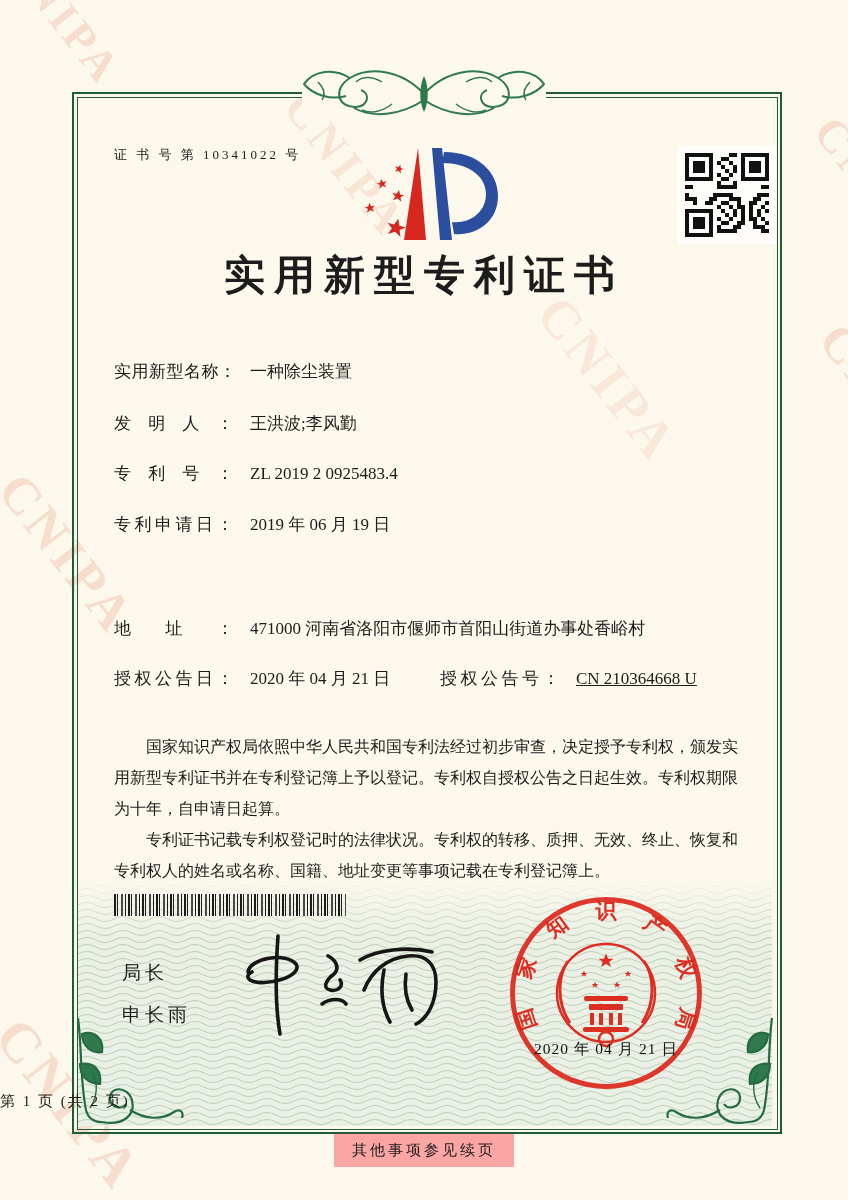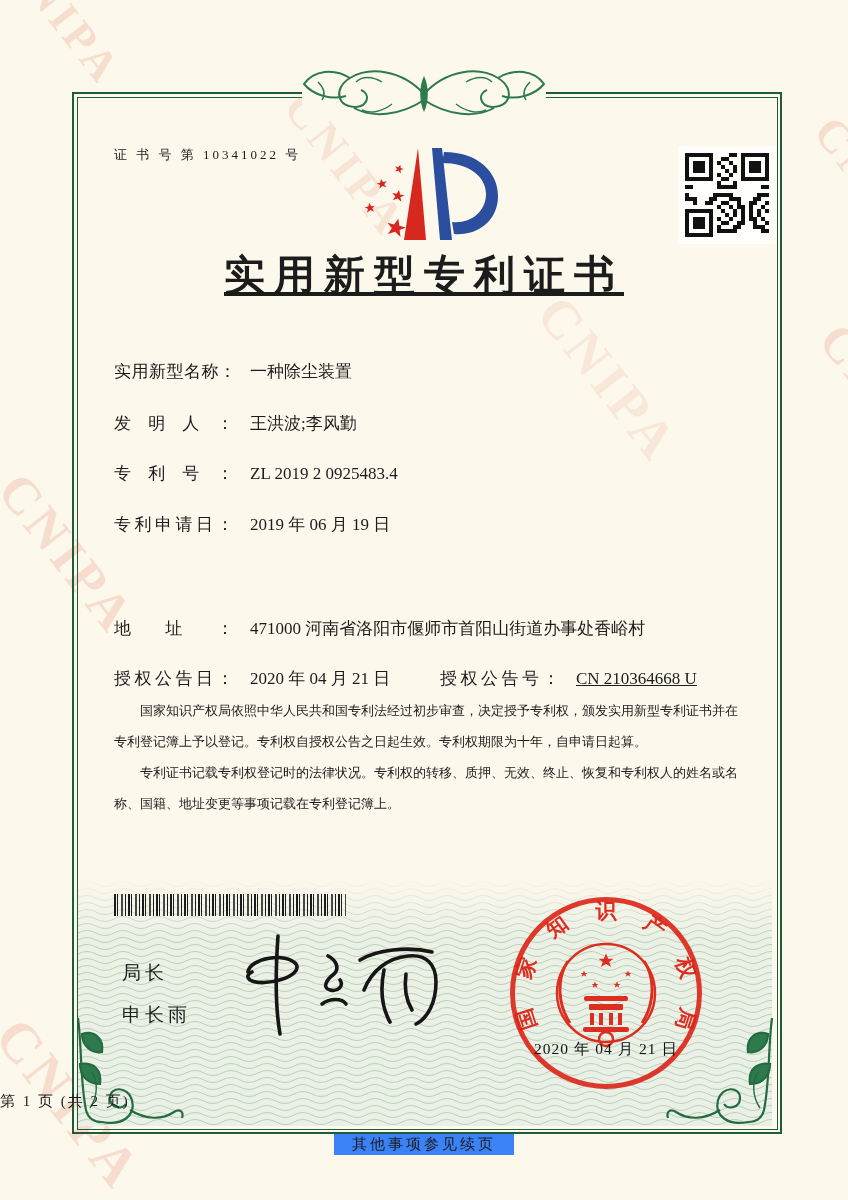--- a/index.html
+++ b/index.html
@@ -17,47 +17,47 @@
          mask-image:linear-gradient(180deg,transparent 0,black 60px);}
   .ornament-top{position:absolute;left:274px;top:52px;z-index:2;}
   .corner{position:absolute;z-index:2;}
   .corner-bl{left:70px;top:1014px;}
   .corner-br{left:664px;top:1014px;transform:scaleX(-1);}
   .cert-no{position:absolute;left:114px;top:146px;font-size:13px;letter-spacing:3px;z-index:2;}
   .logo{position:absolute;left:352px;top:136px;z-index:2;}
   .qr{position:absolute;left:678px;top:146px;width:98px;height:98px;background:#fffefb;
       display:flex;align-items:center;justify-content:center;z-index:2;}
   .title{position:absolute;left:0;width:100%;top:248px;text-align:center;font-size:41px;
-         font-weight:bold;letter-spacing:9px;z-index:2;text-decoration:underline;}
+         font-weight:bold;letter-spacing:9px;z-index:2;}
   .fields{position:absolute;left:114px;top:352px;width:650px;height:350px;font-size:17px;z-index:2;}
   .frow{position:absolute;left:0;white-space:nowrap;}
   .fpair2{position:absolute;left:326px;top:0;white-space:nowrap;text-decoration:underline;}
   .flabel{display:inline-block;width:120px;text-align:justify;text-align-last:justify;letter-spacing:0.5px;}
   .fvalue{margin-left:16px;text-align:right;}
-  .paras{position:absolute;left:114px;top:695px;width:624px;font-size:13px;line-height:31px;
+  .paras{position:absolute;left:114px;top:731px;width:624px;font-size:16px;line-height:31px;
          text-align:justify;z-index:2;}
   .paras p{margin:0;text-indent:2em;}
   .barcode{position:absolute;left:114px;top:894px;width:232px;height:22px;z-index:2;
       background:repeating-linear-gradient(90deg,#1b1b1b 0 2px,rgba(0,0,0,0) 2px 3px,
       #1b1b1b 3px 4px,rgba(0,0,0,0) 4px 7px,#474747 7px 9px,rgba(0,0,0,0) 9px 11px,
       #1b1b1b 11px 12px,rgba(0,0,0,0) 12px 14px);}
   .director{position:absolute;left:114px;top:960px;font-size:19px;letter-spacing:4px;z-index:2;
       font-family:"Liberation Sans",sans-serif;}
   .director div{margin:0 0 16px 8px;}
   .sign{position:absolute;left:226px;top:930px;z-index:2;}
   .seal{position:absolute;left:506px;top:893px;width:200px;height:200px;z-index:3;}
   .seal-ring{position:absolute;inset:4px;border:5px solid rgba(221,36,24,0.9);border-radius:50%;}
   .seal-svg{position:absolute;left:0;top:0;}
   .seal-arc{fill:#dd2418;font-size:21px;font-weight:bold;font-family:"Liberation Serif",serif;}
   .seal-date{position:absolute;left:-6px;width:212px;top:146px;text-align:center;
       font-size:15.5px;letter-spacing:1px;color:#141414;z-index:4;}
   .page-info{position:absolute;left:0;width:100%;top:1092px;text-align:left;
       font-size:15px;letter-spacing:2px;z-index:2;}
-  .note{position:absolute;left:50%;transform:translateX(-50%);top:1134px;background:#3b82f6;
-      padding:1px 18px;font-size:15px;letter-spacing:3px;z-index:2;}
+  .note{position:absolute;left:50%;transform:translateX(-50%);top:1134px;background:#fca5a5;
+      padding:7px 18px;font-size:15px;letter-spacing:3px;z-index:2;}
 </style>
 </head>
 <body>
 
 <div class="page">
 
   <span class="wm" style="left:-18px;top:-10px;font-size:44px;">CNIPA</span>
   <span class="wm" style="left:262px;top:138px;font-size:46px;color:rgba(231,150,125,0.20);">CNIPA</span>
   <span class="wm" style="left:792px;top:162px;font-size:46px;">CNIPA</span>
   <span class="wm" style="left:512px;top:348px;font-size:54px;color:rgba(231,150,125,0.16);">CNIPA</span>

